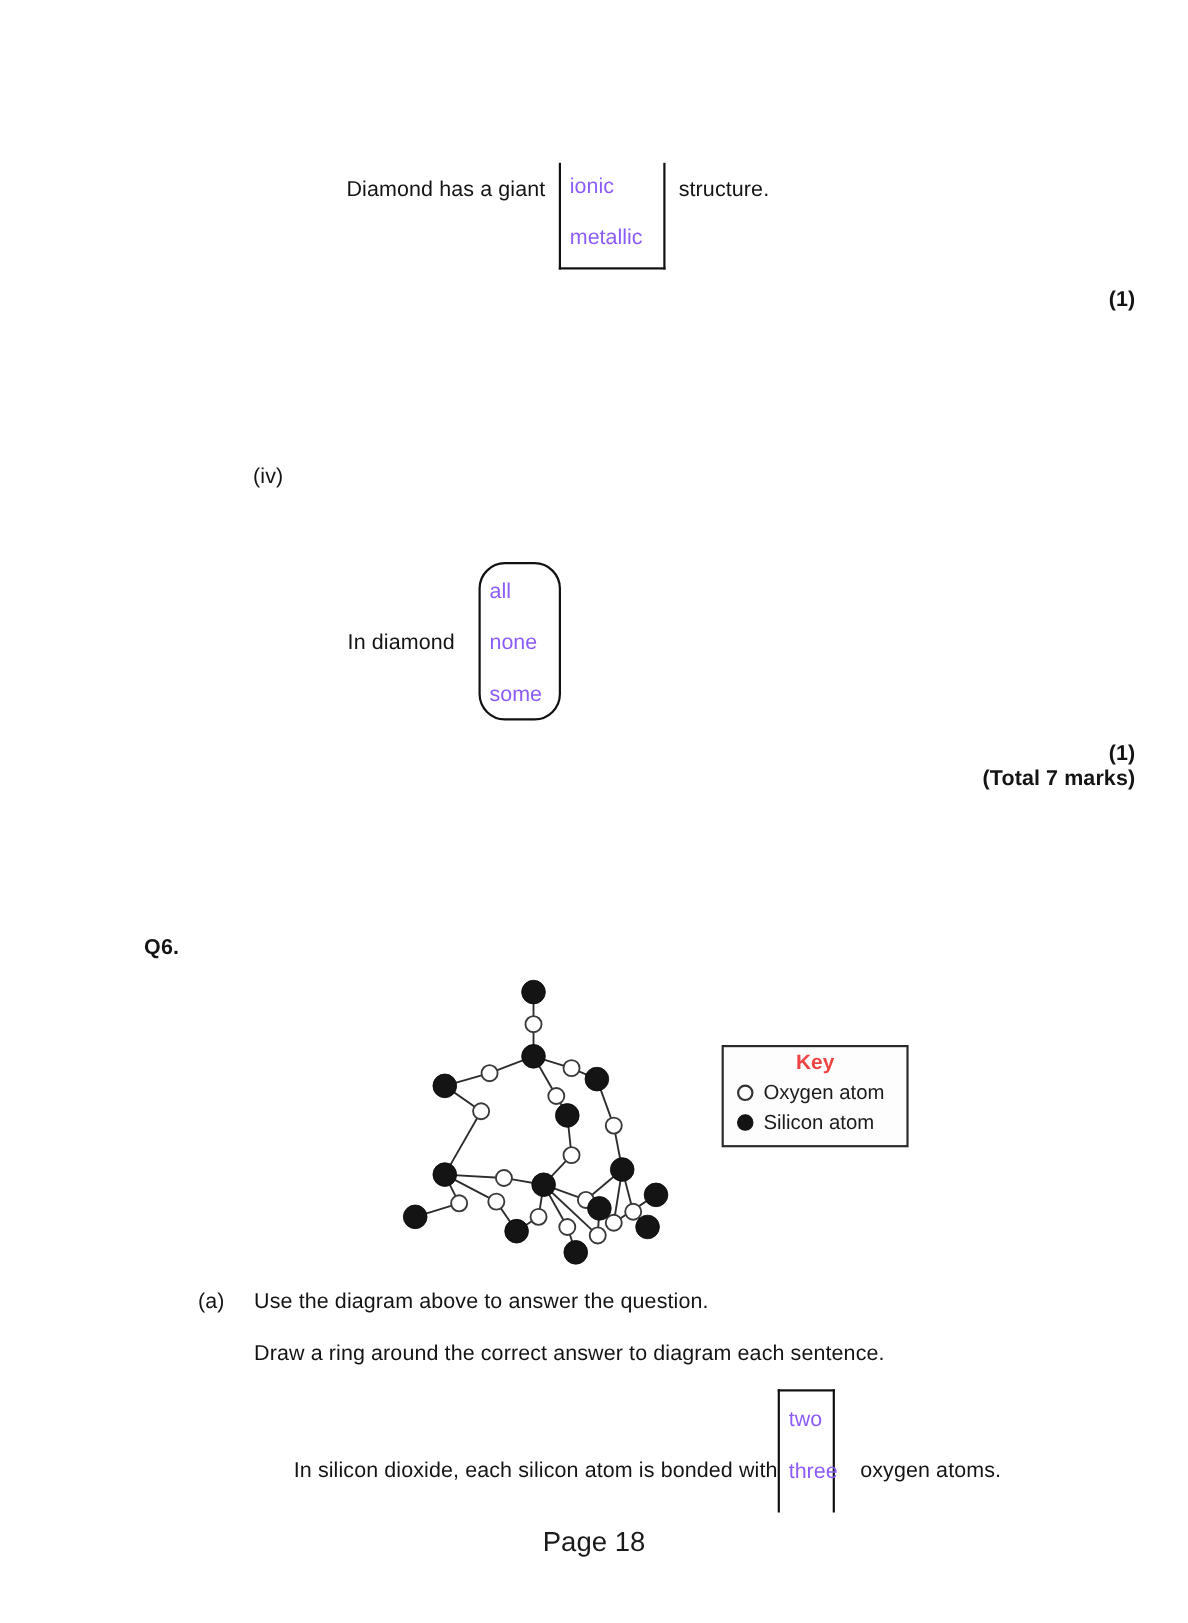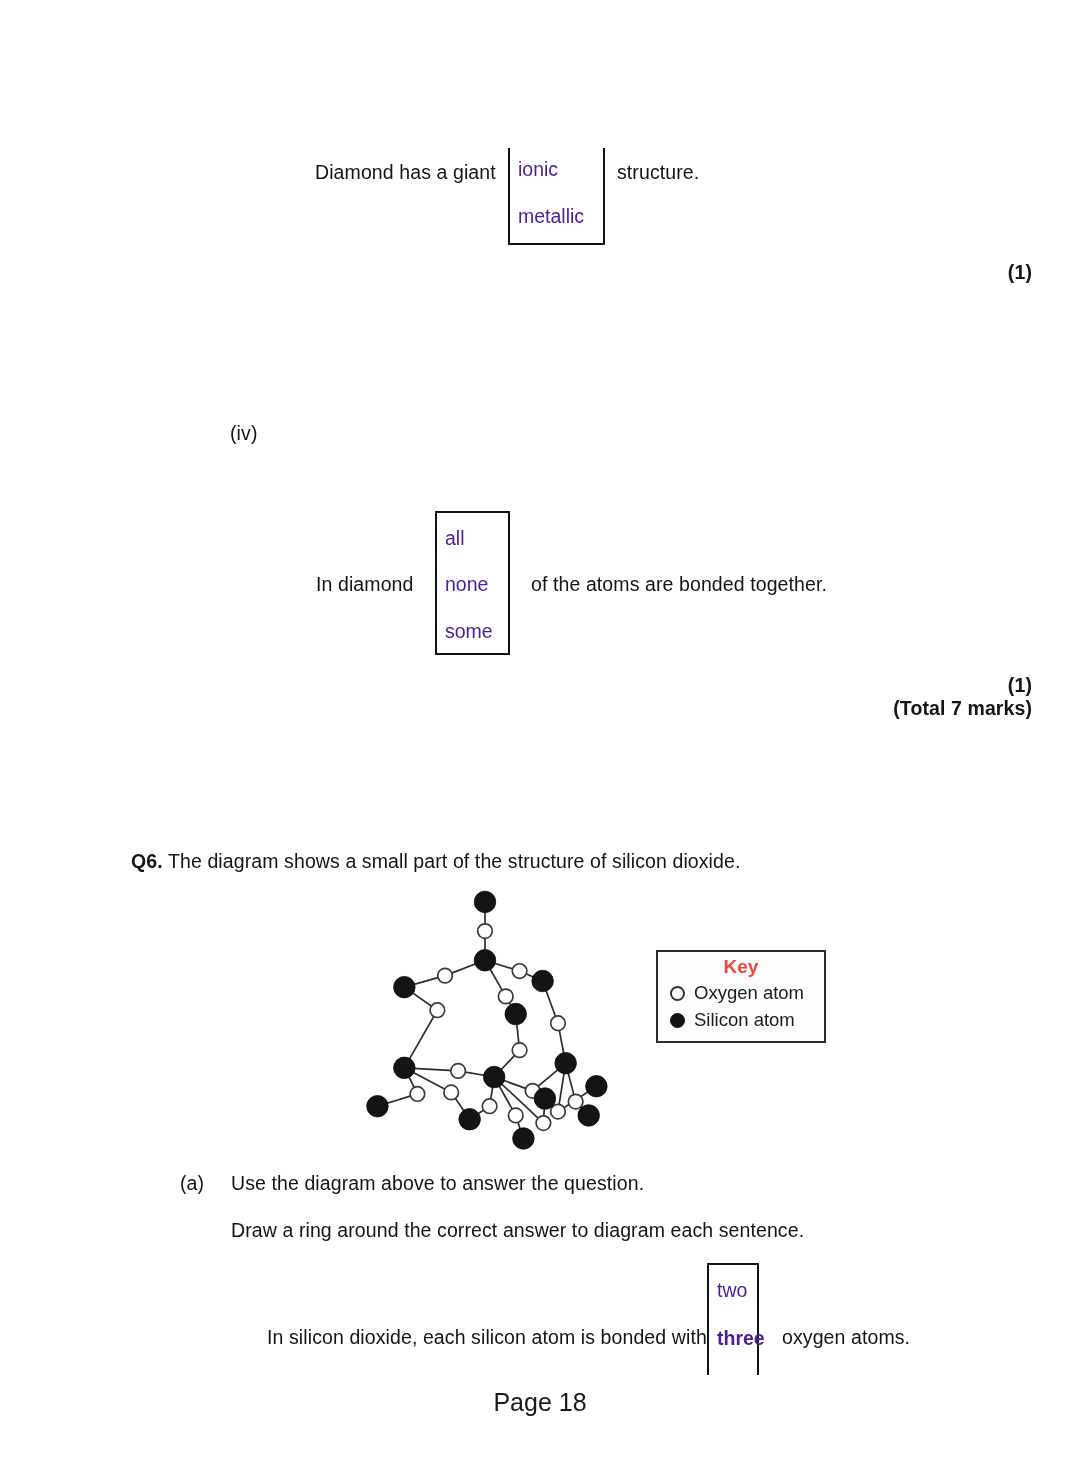--- a/index.html
+++ b/index.html
@@ -42,21 +42,21 @@
   }
   
   .no-top { border-top: none; }
   
   .no-bottom { border-bottom: none; }
 
   .optbox .opt {
     position: absolute;
     font-size: 19.5px;
     white-space: nowrap;
-    color: #4c1d95;
+    color: #8b5cf6;
     left: 8px;
   }
 
   
   .footer {
     position: absolute;
     left: 0;
     right: 0;
     text-align: center;
     font-size: 25px;
@@ -127,33 +127,31 @@
   </div>
 
   <div class="t" style="left:617px; top:160px;">structure.</div>
 
   <div class="t bold right" style="right:48px; top:260px;">(1)</div>
 
   <div class="t" style="left:230px; top:421px;">(iv)</div>
 
   <div class="t" style="left:316px; top:572px;">In diamond</div>
 
-  <div class="optbox" style="left:435px; top:511px; width:75px; height:144px;">
+  <div class="optbox" style="left:435px; top:511px; width:75px; height:144px;border-radius:24px;">
     <span class="opt" style="top:14px;">all</span>
     <span class="opt" style="top:60px;">none</span>
     <span class="opt" style="top:107px;">some</span>
   </div>
 
-  <div class="t" style="left:531px; top:572px;">of the atoms are bonded together.</div>
 
   <div class="t bold right" style="right:48px; top:673px;">(1)</div>
   <div class="t bold right" style="right:48px; top:696px;">(Total 7 marks)</div>
 
   <div class="t bold" style="left:131px; top:849px;">Q6.</div>
-  <div class="t" style="left:168px; top:849px;">The diagram shows a small part of the structure of silicon dioxide.</div>
 
   <div class="diagram-wrap">
     <svg viewBox="0 0 320 345" preserveAspectRatio="xMidYMid meet">
       <g id="bond-layer" stroke="#2c2c2c" stroke-width="2.2" fill="none">
           <line x1="160" y1="22" x2="160" y2="60"></line>
           <line x1="160" y1="60" x2="160" y2="98"></line>
           <line x1="160" y1="98" x2="108" y2="118"></line>
           <line x1="108" y1="118" x2="55" y2="133"></line>
           <line x1="160" y1="98" x2="205" y2="112"></line>
           <line x1="205" y1="112" x2="235" y2="125"></line>
@@ -234,20 +232,20 @@
   </div>
 
   <div class="t" style="left:180px; top:1171px;">(a)</div>
   <div class="t" style="left:231px; top:1171px;">Use the diagram above to answer the question.</div>
   <div class="t" style="left:231px; top:1218px;">Draw a ring around the correct answer to diagram each sentence.</div>
 
   <div class="t" style="left:247px; top:1325px;margin-left:20px;">In silicon dioxide, each silicon atom is bonded with</div>
 
   <div class="optbox no-bottom" style="left:707px; top:1263px; width:52px; height:112px;">
     <span class="opt" style="top:14px;">two</span>
-    <span class="opt" style="top:62px;font-weight:bold;">three</span>
+    <span class="opt" style="top:62px;">three</span>
   </div>
 
   <div class="t" style="left:782px; top:1325px;">oxygen atoms.</div>
 
   <div class="footer" style="top:1388px;">Page 18</div>
 
 </div>
 
 </body></html>

